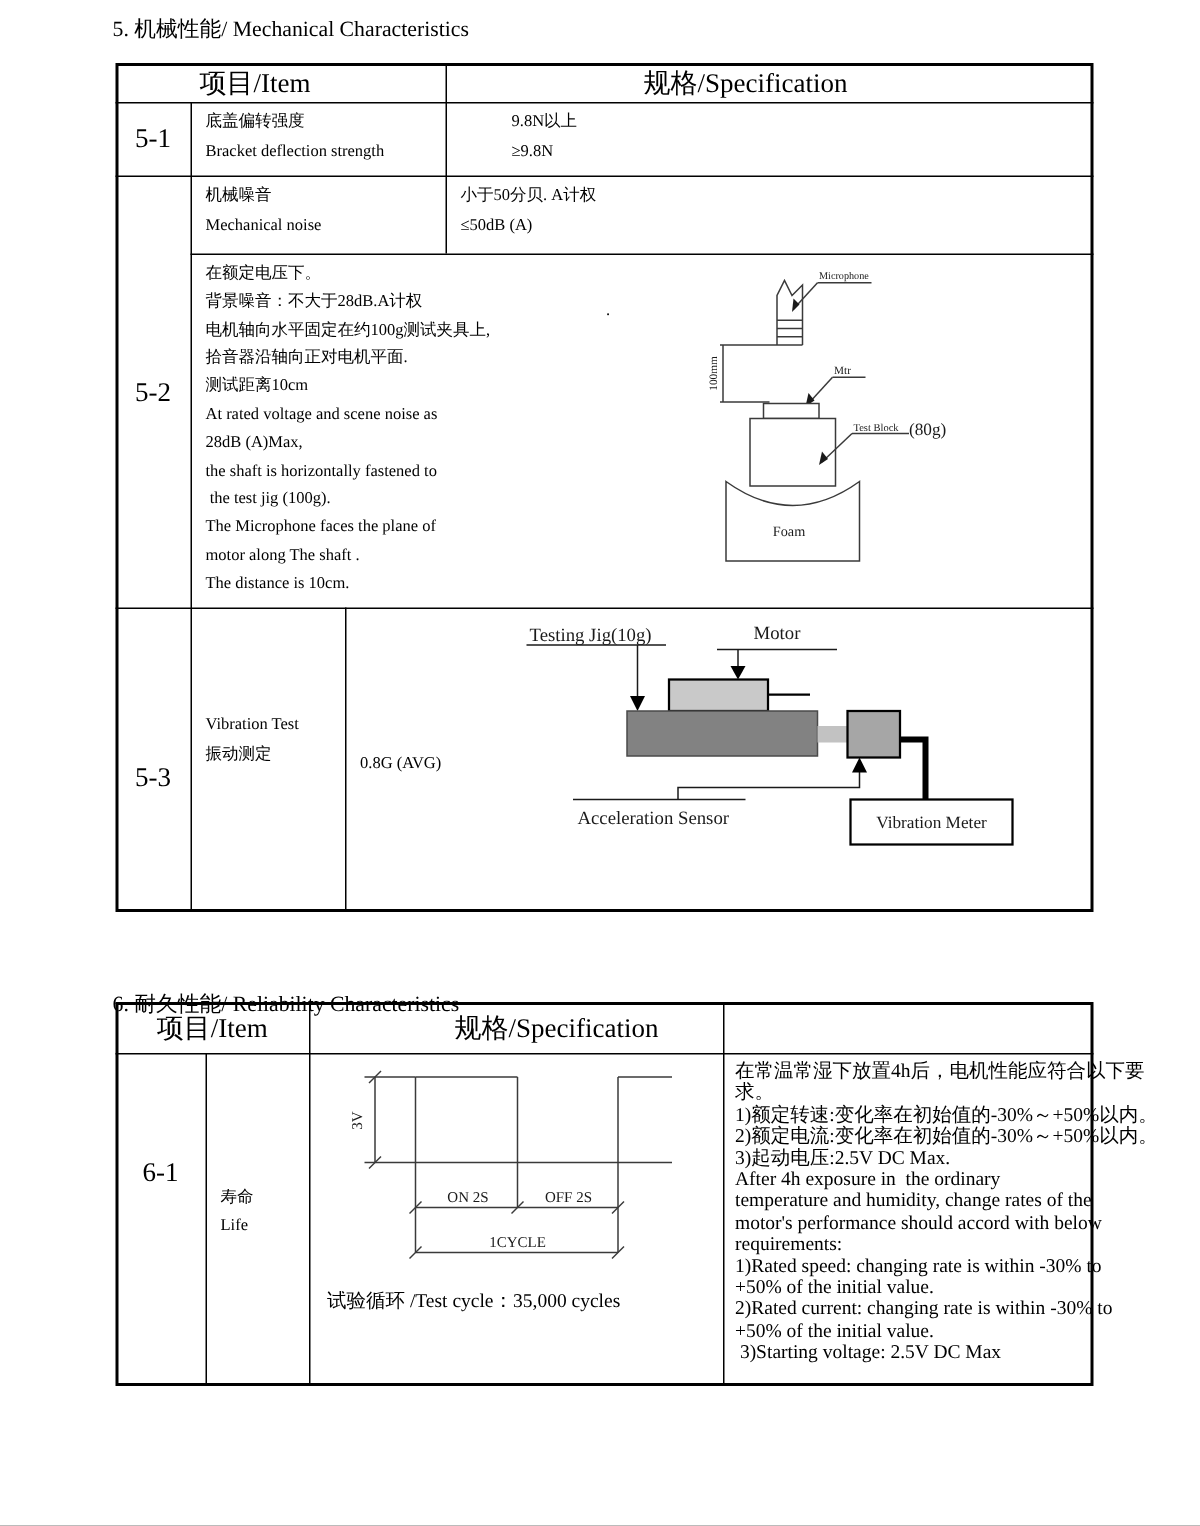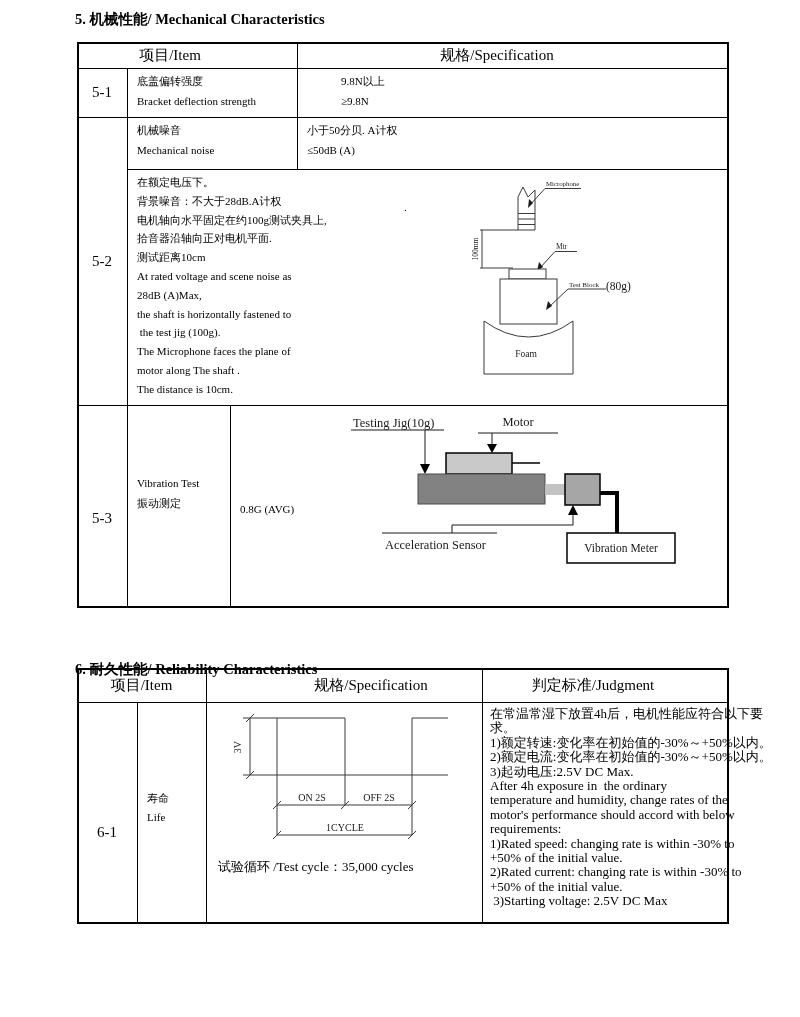--- a/index.html
+++ b/index.html
@@ -1,24 +1,24 @@
 <!DOCTYPE html>
 <html><head>
 <meta charset="utf-8">
 <style>
   html,body{margin:0;padding:0;background:#888;}
   .page{position:relative;width:800px;height:1017px;background:#ffffff;
         font-family:"Liberation Serif","DejaVu Serif",serif;color:#000;overflow:hidden;}
   .t{position:absolute;white-space:pre;font-size:11px;line-height:19px;}
   .ctr{position:absolute;display:flex;align-items:center;justify-content:center;
-       text-align:center;font-size:15px;}
+       text-align:center;font-size:18px;}
   .hl{position:absolute;background:#000;height:1px;}
   .vl{position:absolute;background:#000;width:1px;}
   .box{position:absolute;border:2px solid #000;box-sizing:border-box;}
-  .title{position:absolute;font-weight:700;font-size:14.5px;white-space:pre;}
+  .title{position:absolute;font-weight:400;font-size:14.5px;white-space:pre;}
   svg{position:absolute;overflow:visible;}
   svg text{font-family:"Liberation Serif","DejaVu Serif",serif;fill:#1a1a1a;}
 </style>
 </head>
 <body>
 
 <div class="page">
 
   <div class="title" style="left:75px;top:10px;">5. 机械性能/ Mechanical Characteristics</div>
 
@@ -129,23 +129,22 @@
   <div class="title" style="left:75px;top:630px;margin-top:30px;">6. 耐久性能/ Reliability Characteristics</div>
 
   <div class="box" style="left:77px;top:668px;width:652px;height:256px;"></div>
   <div class="hl" style="left:77px;top:702px;width:652px;"></div>
   <div class="vl" style="left:206px;top:668px;height:256px;"></div>
   <div class="vl" style="left:482px;top:668px;height:256px;"></div>
   <div class="vl" style="left:137px;top:702px;height:222px;"></div>
 
   <div class="ctr" style="left:77px;top:668px;width:129px;height:34px;">项目/Item</div>
   <div class="ctr" style="left:206px;top:668px;width:330px;height:34px;">规格/Specification</div>
-  <div class="ctr" style="left:482px;top:668px;width:222px;height:34px;">判定标准/Judgment</div>
 
-  <div class="ctr" style="left:77px;top:721px;width:60px;height:222px;">6-1</div>
+  <div class="ctr" style="left:77px;top:670px;width:60px;height:222px;">6-1</div>
   <div class="t" style="left:147px;top:789px;line-height:19px;">寿命
 Life</div>
 
   <svg style="left:210px;top:702px;" width="272" height="148" viewBox="210 702 272 148">
     <g stroke="#3a3a3a" stroke-width="1">
       <line x1="243" y1="718" x2="277" y2="718"></line>
       <line x1="277" y1="718" x2="345" y2="718"></line>
       <line x1="412" y1="718" x2="448" y2="718"></line>
       <line x1="243" y1="775" x2="448" y2="775"></line>
       <line x1="277" y1="718" x2="277" y2="835"></line>

